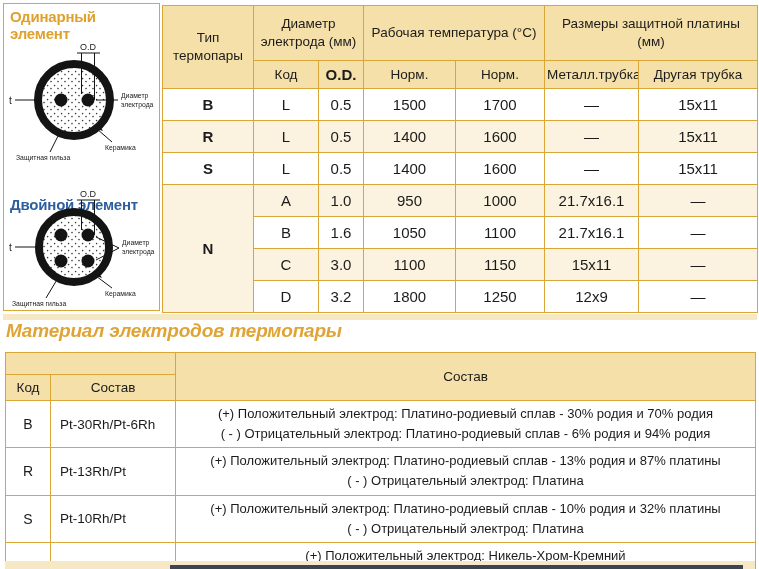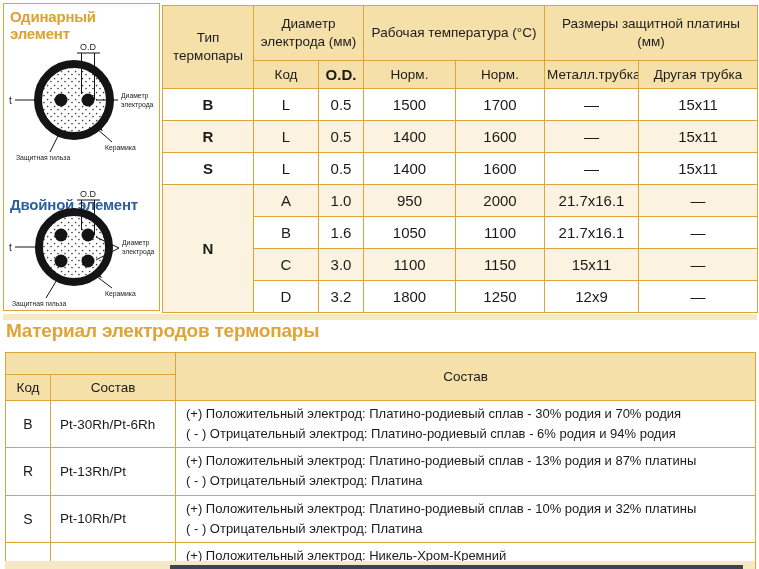--- a/index.html
+++ b/index.html
@@ -29,33 +29,33 @@
   #spec-table td.hc-od { font-weight:700; font-size:15px; }
   #spec-table tr.cream td { background:#FBF3DF; }
   #spec-table td.type { font-weight:700; background:#fff; }
 
   
   .cream-strip { position:absolute; background:#F6E8C4; }
   #strip1 { left:3px; top:314px; width:754px; height:6px; }
   #strip2 { left:5px; top:561px; width:750px; height:8px; }
   #navy-line { position:absolute; left:170px; top:565px; width:573px; height:4px; background:#3D4354; }
   #section-title { position:absolute; left:6px; top:320px; font-size:19px; font-weight:700;
-    color:#E0A436; letter-spacing:-0.2px; }
+    font-style:italic; color:#E0A436; letter-spacing:-0.2px; }
 
   
   #material-table { position:absolute; left:5px; top:352px; width:750px; height:208px;
     border-collapse:collapse; table-layout:fixed; }
   #material-table td { border:1px solid #D9A637; vertical-align:middle; color:#1b1b1b; padding:0; }
   #material-table tr.h1 { height:22px; }
   #material-table tr.h2 { height:26px; }
   #material-table tr.dr { height:40px; }
   #material-table td.hc { background:#F5E0A9; text-align:center; font-size:13.5px; }
   #material-table td.code-cell { text-align:center; font-size:14px; }
   #material-table td.comp-cell { text-align:left; padding-left:9px; font-size:13.5px; }
-  #material-table td.desc-cell { text-align:left; padding:3px 10px; font-size:13px; line-height:1.55; }
+  #material-table td.desc-cell { text-align:center; padding:3px 10px; font-size:13px; line-height:1.55; }
 </style>
 </head>
 <body>
 
 <div id="page">
 
   <div id="diagram-panel">
     <div class="d-title single">Одинарный элемент</div>
 
     <svg id="svg-single" class="d-svg" width="157" height="136" viewBox="0 0 157 136">
@@ -166,21 +166,21 @@
       <td>1400</td>
       <td>1600</td>
       <td>—</td>
       <td>15x11</td>
     </tr>
     <tr class="dr cream">
       <td class="type" rowspan="4">N</td>
       <td>A</td>
       <td>1.0</td>
       <td>950</td>
-      <td>2000</td>
+      <td>1000</td>
       <td>21.7x16.1</td>
       <td>—</td>
     </tr>
     <tr class="dr">
       <td>B</td>
       <td>1.6</td>
       <td>1050</td>
       <td>1100</td>
       <td>21.7x16.1</td>
       <td>—</td>

